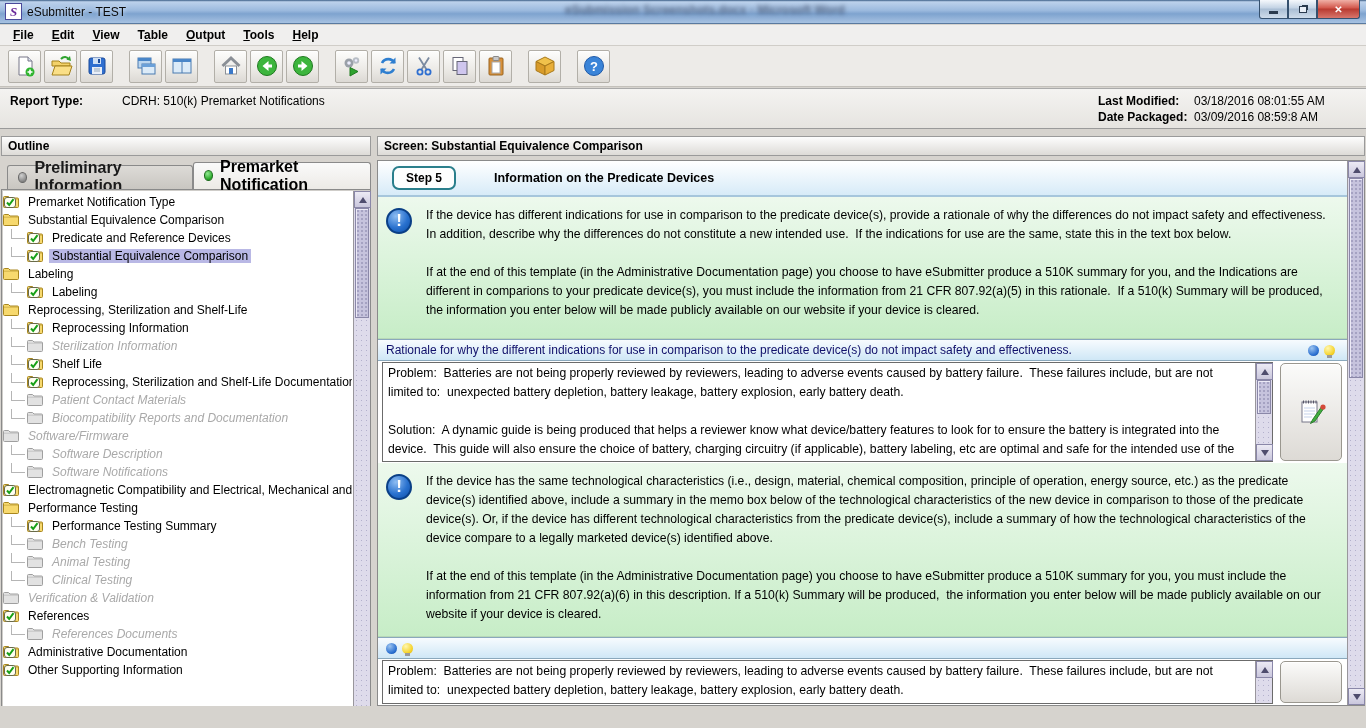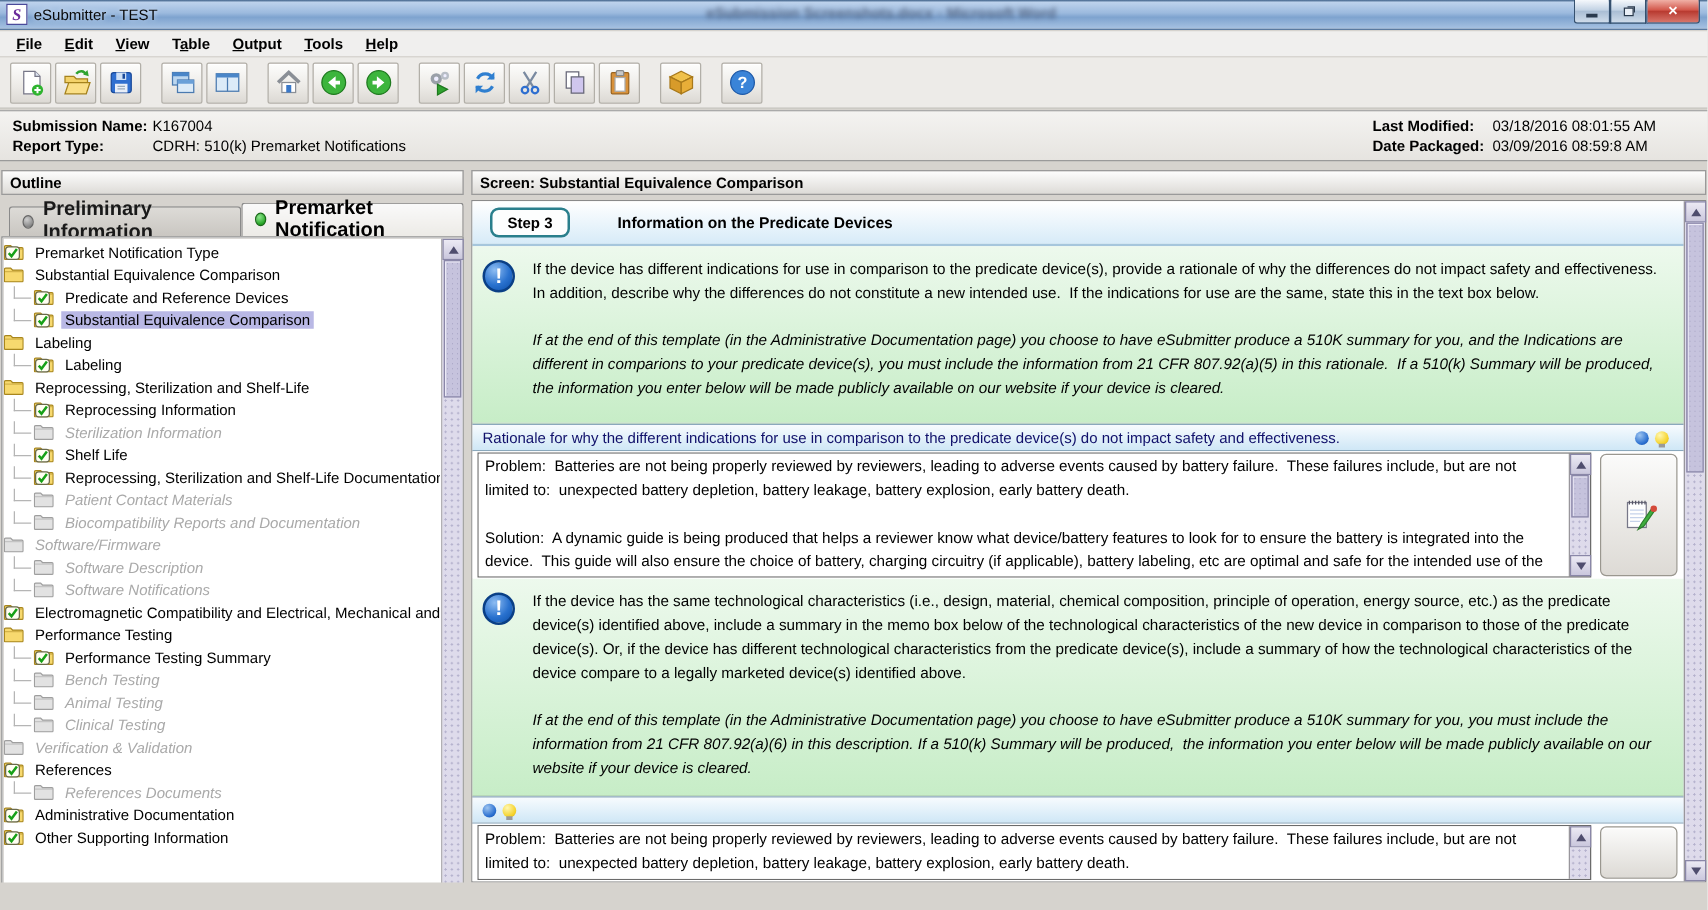--- a/index.html
+++ b/index.html
@@ -109,21 +109,21 @@
 
   .info-block { flex:none; background:linear-gradient(#edf9ed,#c7edc7); border-bottom:1px solid #b8d8b8;
     display:flex; padding:9px 10px 0 8px; overflow:hidden; }
   .info-block .icon-col { width:40px; flex:none; padding-top:2px; }
   .info-icon { width:26px; height:26px; border-radius:50%; border:2px solid #0a3f86; color:#fff;
     background:radial-gradient(circle at 35% 28%,#8ebdf2,#2a72cf 55%,#0b4ea8); display:flex; align-items:center;
     justify-content:center; font-weight:bold; font-size:17px; }
   .info-icon::after { content:"!"; margin-top:-1px; }
   .info-text { flex:1; line-height:19px; font-size:12.2px; }
   .info-text p { white-space:pre-wrap; margin-bottom:19px; }
-  .info-text p:last-child { margin-bottom:0;font-style:italic; }
+  .info-text p:last-child { margin-bottom:0; }
   .ib1 { height:142px; }
   .ib2 { height:174px; }
 
   .section-bar { height:22px; flex:none; background:linear-gradient(#f7fbfe,#cfe7f6); border-top:1px solid #8aa8bc;
     border-bottom:1px solid #8aa8bc; color:#10106a; display:flex; align-items:center; padding:0 8px; }
   .section-bar .sec-label { flex:1; }
   .sec-icons { display:flex; gap:5px; align-items:center; margin-right:4px; }
   .ball-blue { width:11px; height:11px; border-radius:50%; background:radial-gradient(circle at 35% 30%,#9cc4f0,#2a6fd0 65%,#12459a); }
   .bulb { width:11px; height:11px; border-radius:50%; background:radial-gradient(circle at 35% 30%,#fff7b0,#f5d22a 65%,#d8a810); position:relative; }
   .bulb::after { content:""; position:absolute; left:3px; bottom:-2px; width:5px; height:3px; background:#9a9a9a; }
@@ -284,24 +284,20 @@
       <svg width="24" height="24" viewBox="0 0 24 24">
         <circle cx="12" cy="12" r="9.5" fill="#3a84d8" stroke="#1f5aa8"></circle>
         <text x="12" y="16.5" text-anchor="middle" font-size="13" font-weight="bold" fill="#fff" font-family="Liberation Sans, sans-serif">?</text>
       </svg>
     </div>
 </div>
 
 <div class="infopanel">
   <div class="info-left">
     <div class="info-row">
-        <span class="lbl">Submission Name:</span>
-        <span class="val">K167004</span>
-      </div>
-    <div class="info-row">
         <span class="lbl">Report Type:</span>
         <span class="val">CDRH: 510(k) Premarket Notifications</span>
       </div>
   </div>
   <div class="info-right">
     <div class="info-row">
         <span class="lbl">Last Modified:</span>
         <span class="val">03/18/2016 08:01:55 AM</span>
       </div>
     <div class="info-row">
@@ -657,21 +653,21 @@
       </div>
   </div>
 </div>
 
 <div class="panel-header hdr-screen">Screen: Substantial Equivalence Comparison</div>
 
 <div class="content-box">
   <div class="content-main">
 
     <div class="step-row">
-      <span class="step-badge">Step 3</span>
+      <span class="step-badge">Step 5</span>
       <span class="step-title">Information on the Predicate Devices</span>
     </div>
 
     <div class="info-block ib1">
       <div class="icon-col">
           <div class="info-icon"></div>
         </div>
       <div class="info-text">
         <p>If the device has different indications for use in comparison to the predicate device(s), provide a rationale of why the differences do not impact safety and effectiveness.  In addition, describe why the differences do not constitute a new intended use.  If the indications for use are the same, state this in the text box below.</p>
         <p>If at the end of this template (in the Administrative Documentation page) you choose to have eSubmitter produce a 510K summary for you, and the Indications are different in comparions to your predicate device(s), you must include the information from 21 CFR 807.92(a)(5) in this rationale.  If a 510(k) Summary will be produced,  the information you enter below will be made publicly available on our website if your device is cleared.</p>

